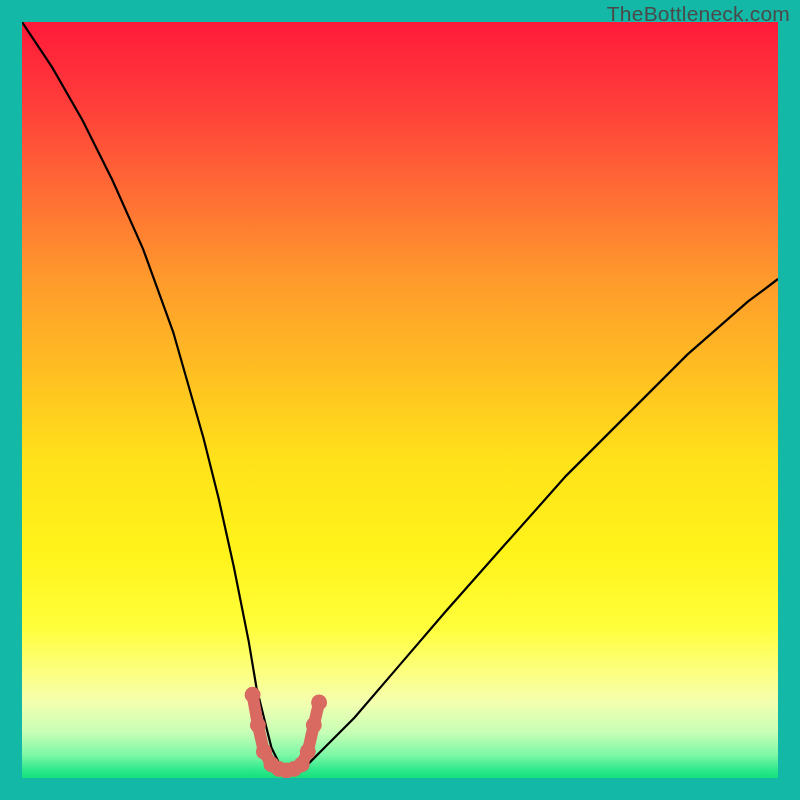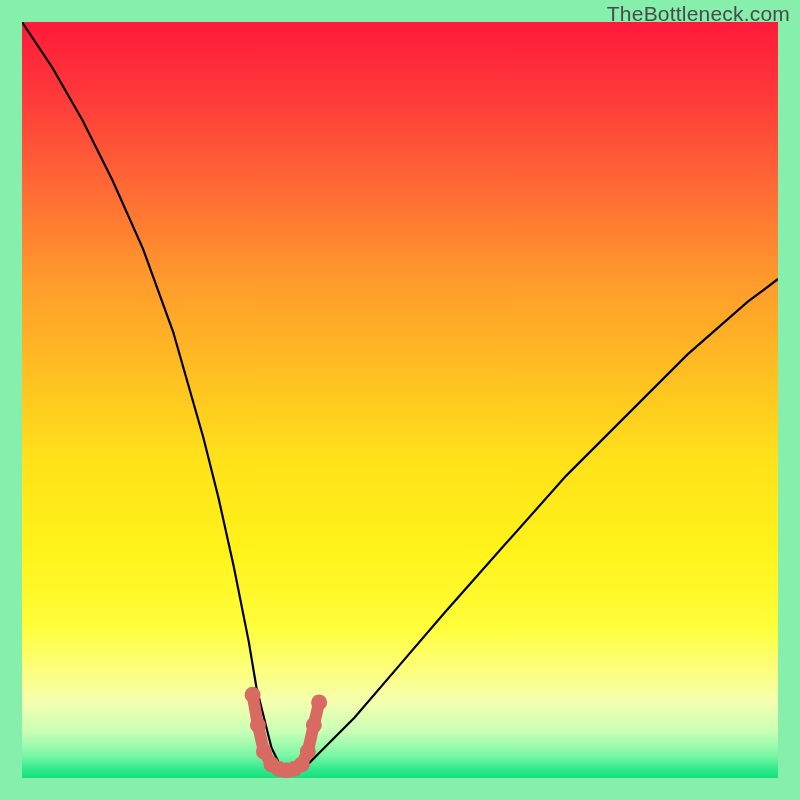--- a/index.html
+++ b/index.html
@@ -10,21 +10,21 @@
     overflow: hidden;
     background: #000;
     font-family: Arial, Helvetica, sans-serif;
   }
   .frame {
     position: absolute;
     top: 0;
     left: 0;
     width: 800px;
     height: 800px;
-    background: #86efac;
+    background: #14b8a6;
   }
   .plot-area {
     position: absolute;
     top: 22px;
     left: 22px;
     width: 756px;
     height: 756px;
     overflow: hidden;
   }
   .gradient {

